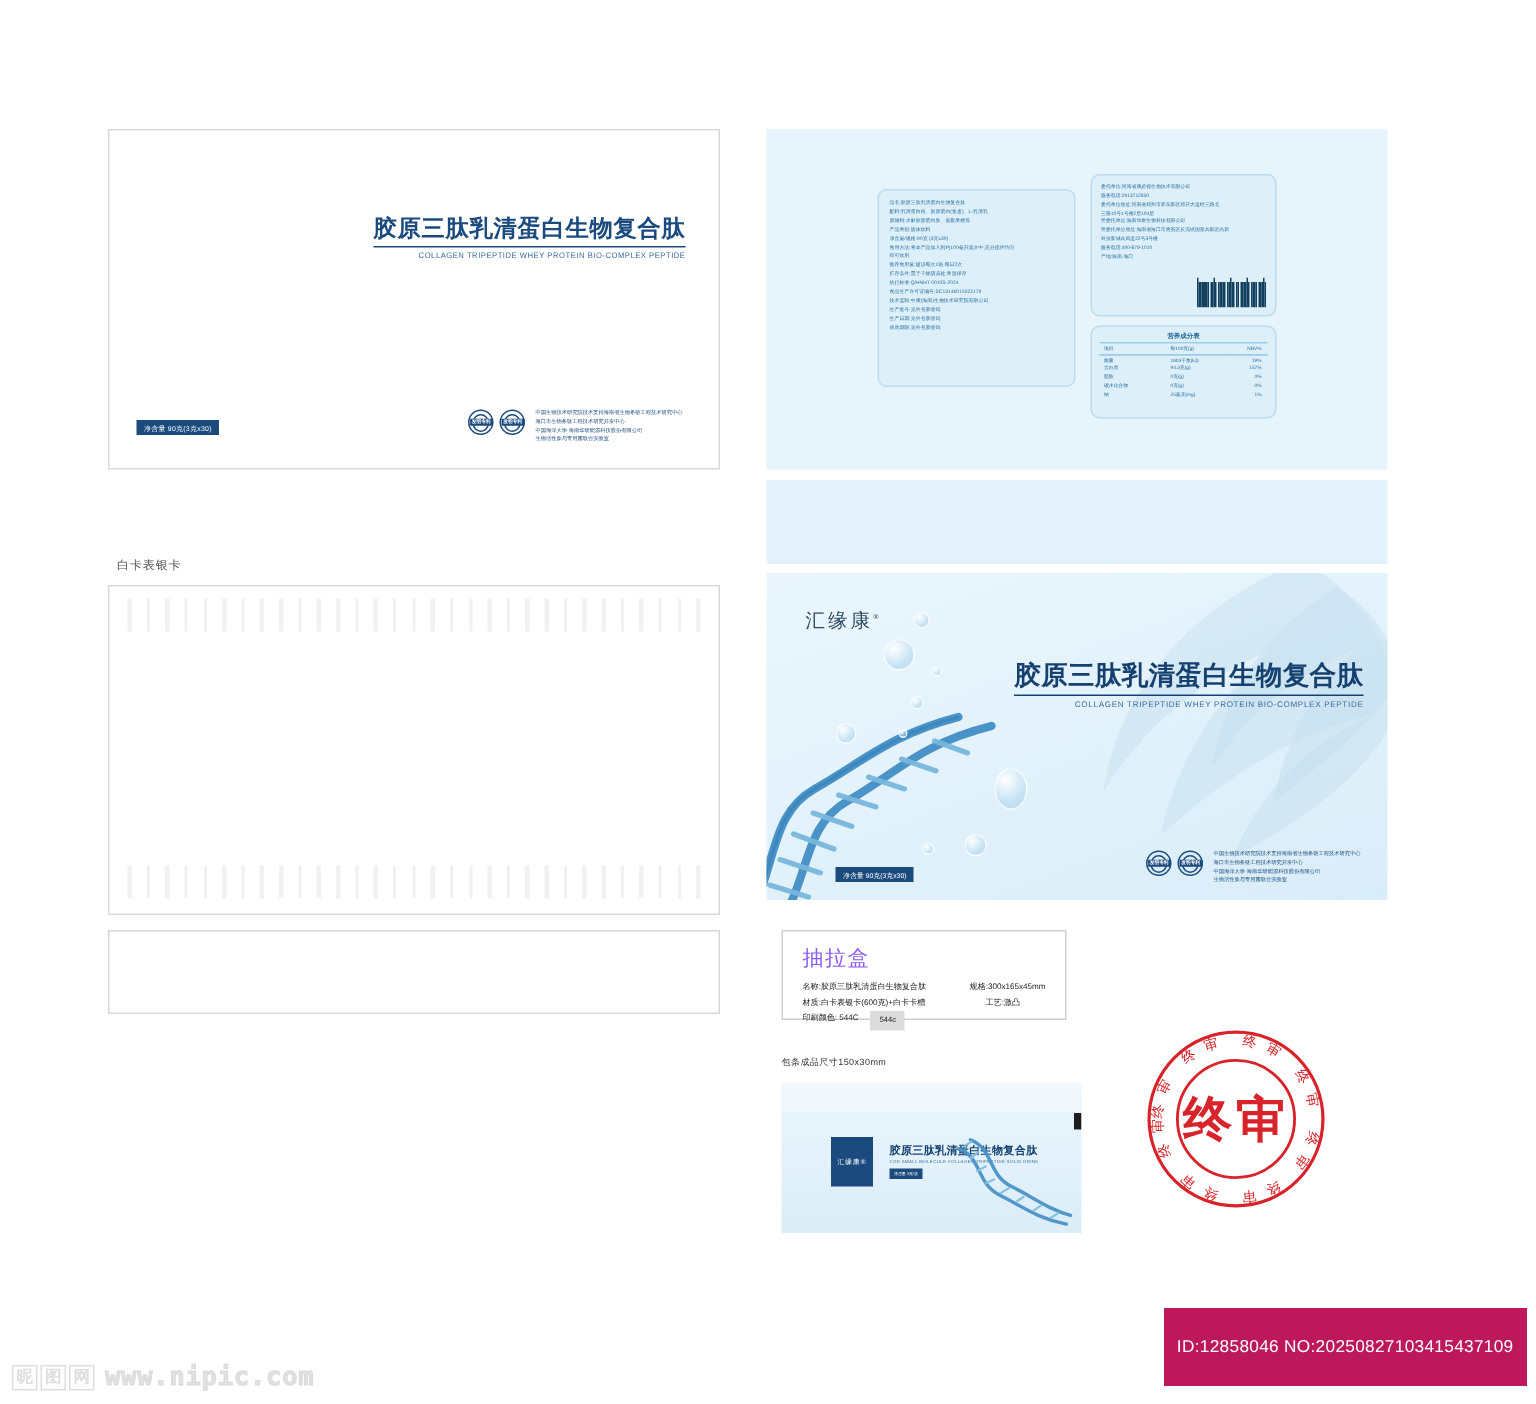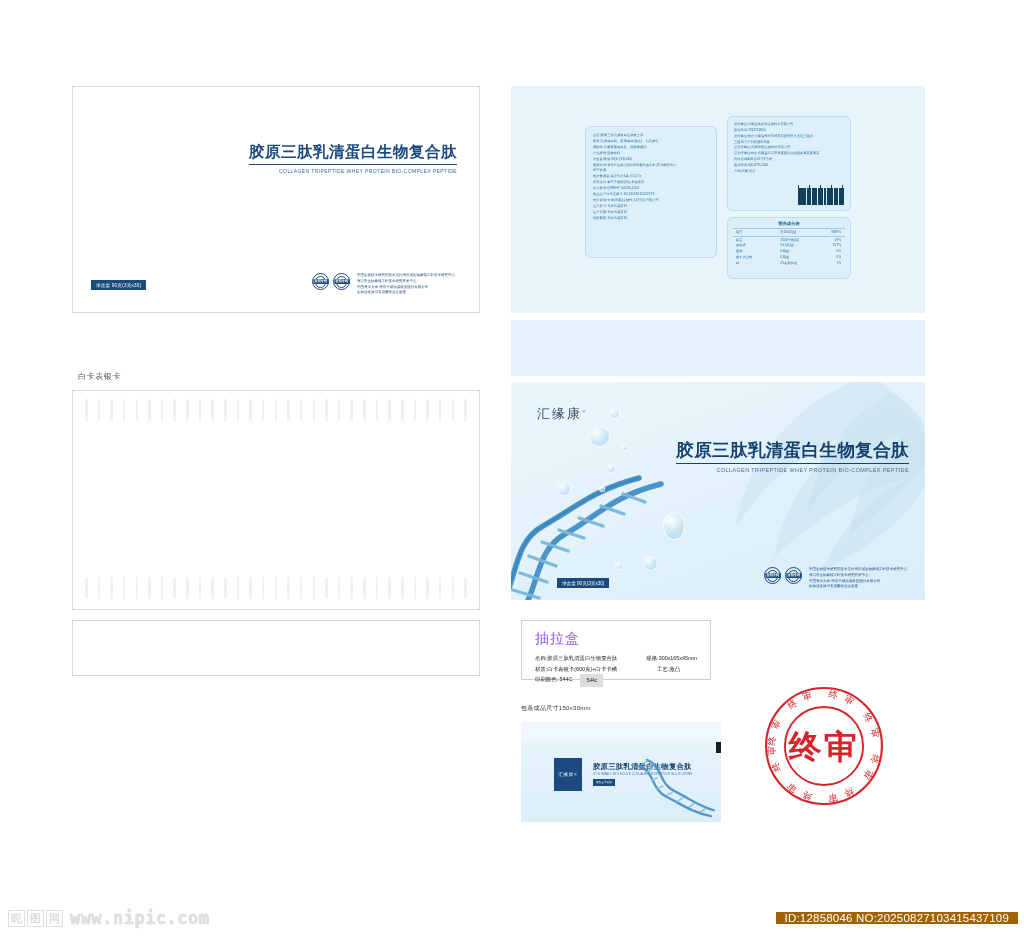--- a/index.html
+++ b/index.html
@@ -218,22 +218,22 @@
     font-style:normal; font-size:11px; line-height:14px; text-align:center;
     font-family:"Liberation Sans",sans-serif; font-weight:700;
   }
   .wm-text{
     font-size:17px; color:#dcdcdc; font-weight:700; letter-spacing:.5px;
     font-family:"DejaVu Sans Mono","Liberation Mono",monospace;
     -webkit-text-stroke:.6px #d2d2d2;
   }
   #id-footer{
     position:absolute; right:6px; bottom:12px;
-    background:#a16207; color:#fff; font-size:11.5px; letter-spacing:.2px;
-    padding:0 9px; white-space:nowrap;
+    background:#be185d; color:#fff; font-size:11.5px; letter-spacing:.2px;
+    padding:20px 9px; white-space:nowrap;
   }
 </style>
 </head>
 <body>
 
 <div class="canvas">
 
   <div class="frame" id="emboss-panel">
     <div class="title-wrap">
       <div class="cn-title">胶原三肽乳清蛋白生物复合肽</div>

